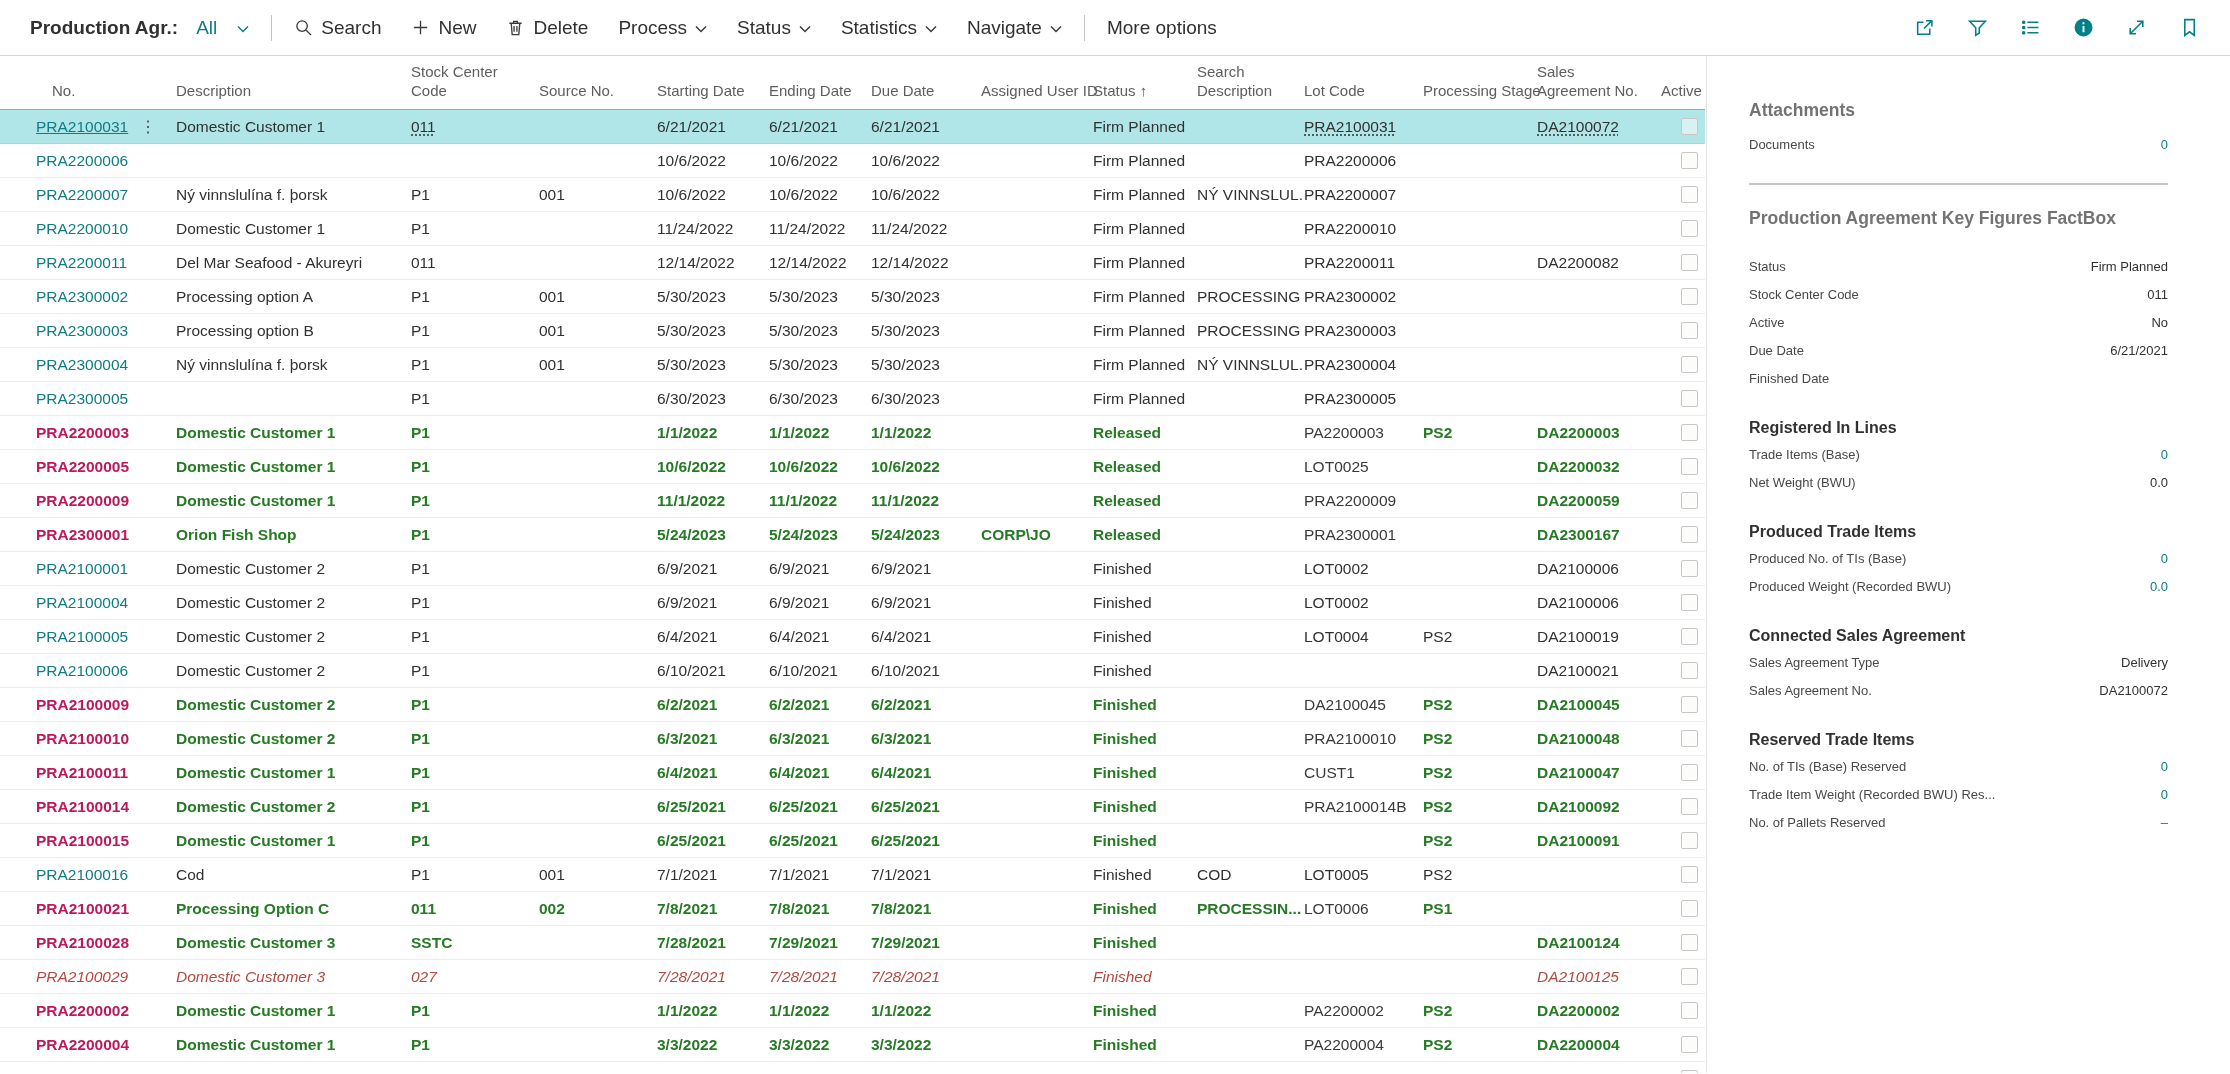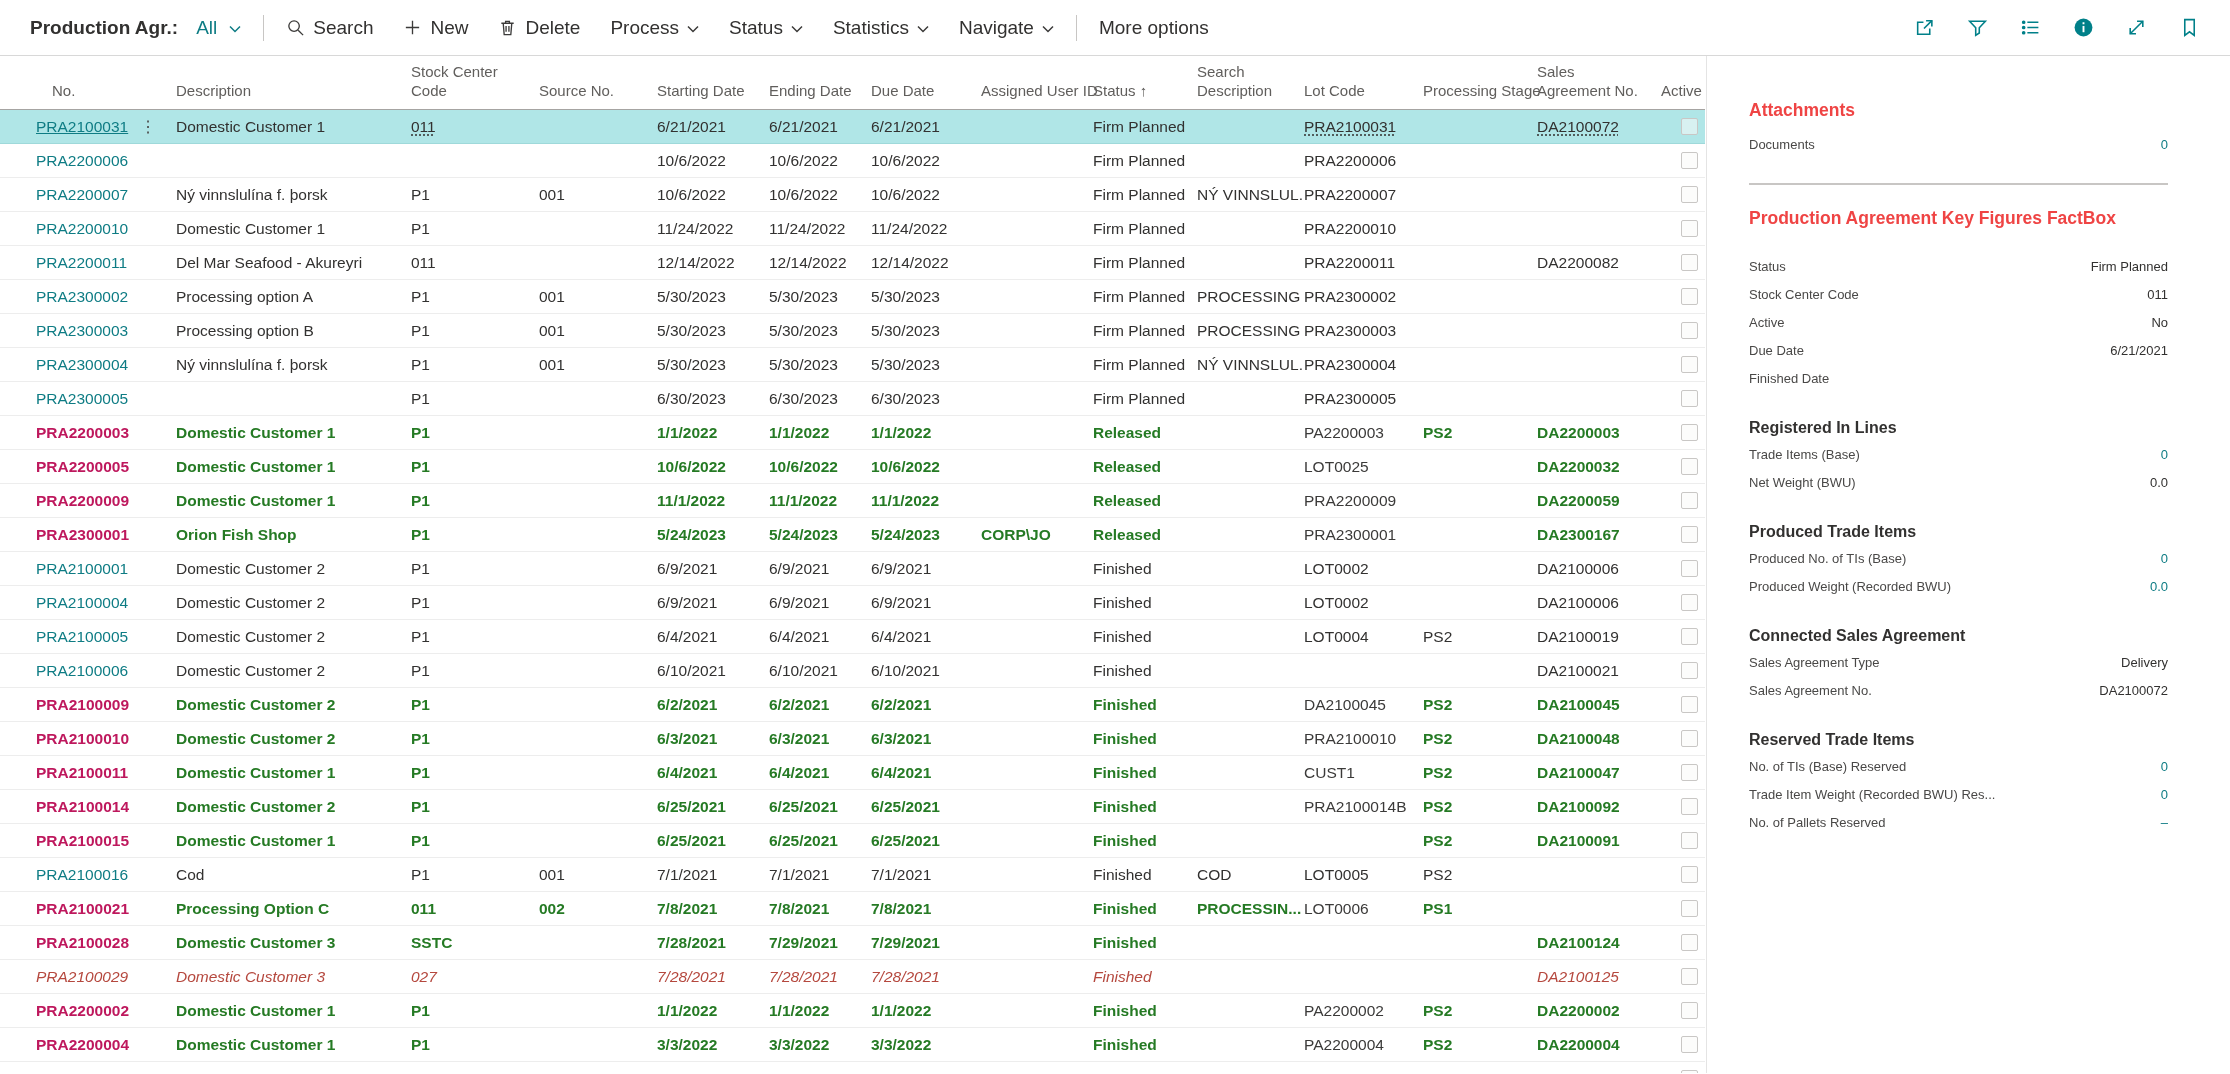--- a/index.html
+++ b/index.html
@@ -3,21 +3,21 @@
 <meta charset="utf-8">
 <style>
   * { box-sizing: border-box; margin: 0; padding: 0; }
   html,body { width:2230px; height:1074px; overflow:hidden; background:#fff;
     font-family:"Liberation Sans", sans-serif; color:#323130; }
 
   
   .toolbar { display:flex; align-items:center; height:56px; padding:0 30px;
     border-bottom:1px solid #d8d8d8; background:#fff; font-size:19px; }
   .caption { font-weight:700; margin-right:18px; white-space:nowrap; }
-  .viewsel { display:flex; align-items:center; gap:12px; color:#0e7c84; cursor:pointer;
+  .viewsel { display:flex; align-items:center; gap:20px; color:#0e7c84; cursor:pointer;
     background:none; border:none; font:inherit; }
   .vdiv { width:1px; height:26px; background:#c8c6c4; margin:0 22px; }
   .acts { display:flex; align-items:flex-end; gap:30px; }
   .act { display:flex; align-items:center; gap:8px; background:none; border:none;
     font:inherit; color:#323130; cursor:pointer; white-space:nowrap; }
   .act svg.ic { width:19px; height:19px; stroke:#3b3a39; fill:none; stroke-width:1.4; }
   svg.chev { width:12px; height:8px; stroke:#3b3a39; fill:none; stroke-width:1.5; margin-top:2px;}
   .viewsel svg.chev{ stroke:#0e7c84; }
   .tb-right { margin-left:auto; display:flex; align-items:center; gap:32px; }
   .tb-right .tbi { background:none; border:none; cursor:pointer; color:#008089;
@@ -57,21 +57,21 @@
   tr.red td { color:#b5483e; font-style:italic; }
   tr.red .no-link { color:#b5483e; }
   .cb { display:block; width:17px; height:17px; margin:0 auto; border:1px solid #c9c7c5;
     border-radius:2px; background:#fcfcfb; }
   tr.selected .cb { background:#d8f1f1; }
 
   
   .factbox { position:absolute; left:1706px; top:0; width:524px; height:1017px;
     border-left:1px solid #e4e4e4; background:#fff; }
   .fb-pad { padding:44px 62px 0 42px; }
-  .fb-title { font-size:17.5px; font-weight:700; color:#ef4444; }
+  .fb-title { font-size:17.5px; font-weight:700; color:#737373; }
   .fb-row { display:flex; align-items:baseline; padding:3px 0; font-size:13px;
     line-height:22px; white-space:nowrap; }
   .fb-row .lbl { color:#494847; overflow:hidden; }
   .fb-row .val { margin-left:auto; color:#323130; padding-left:12px; }
   .fb-row .val.link { color:#0e7c84; cursor:pointer; }
   .fb-div { border-bottom:2px solid #c8c6c4; margin:24px 0 0 0; }
   .fb-main { margin-top:23px; }
   .fb-group { margin-top:26px; }
   .fb-group .ghdr { font-size:16px; font-weight:700; color:#323130; padding-bottom:4px; }
   #att-items { margin-top:10px; }

